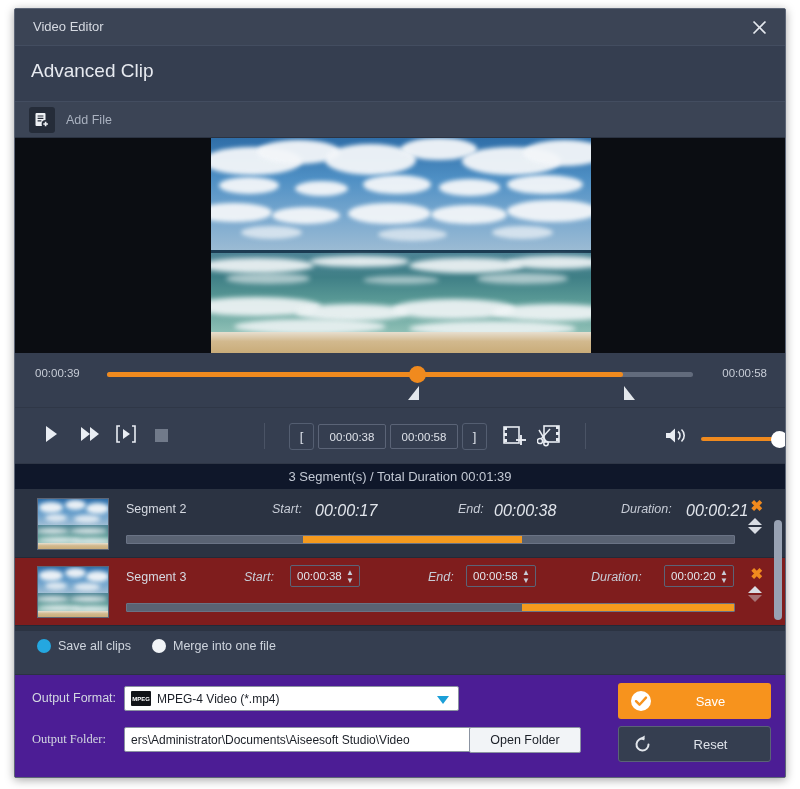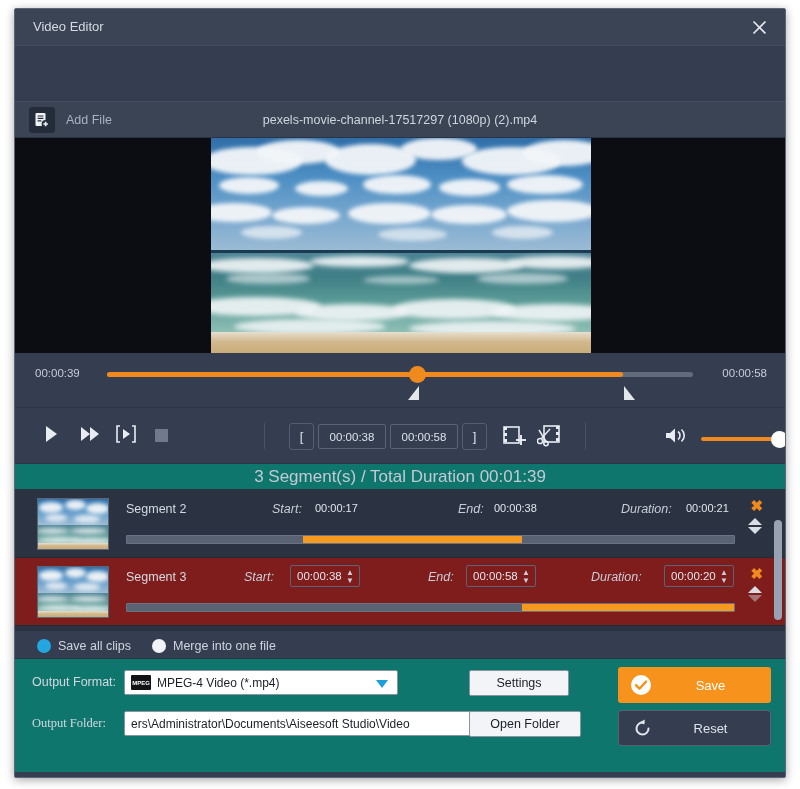--- a/index.html
+++ b/index.html
@@ -221,23 +221,23 @@
     position: absolute; top: 23px; left: 756px;
     width: 17px; height: 17px; border-radius: 50%;
     background: #ffffff;
     cursor: grab;
   }
 
   
   .seg-summary {
     position: relative;
     height: 26px;
-    background: #0f766e;
+    background: #0f172a;
     color: #c3c9d4;
-    font-size: 17px;
+    font-size: 13px;
     display: flex; align-items: center; justify-content: center;
     border-bottom: 1px solid #2b3342;
   }
 
   
   .seg-list {
     position: relative;
     height: 141px;
     background: #2b3342;
     overflow: hidden;
@@ -260,21 +260,21 @@
   .seg-name {
     position: absolute; left: 111px; top: 12px;
     color: #d6dae2; font-size: 12.5px;
   }
   .seg-lbl {
     position: absolute; top: 12px;
     color: #c7ccd6; font-size: 12.5px; font-style: italic;
   }
   .seg-val {
     position: absolute; top: 12px;
-    color: #e2e6ec; font-size: 11px;
+    color: #e2e6ec; font-size: 16px; font-style: italic;
   }
   .spin {
     position: absolute; top: 7px;
     height: 22px; width: 70px;
     border: 1px solid #5b6477;
     border-radius: 2px;
     color: #e2e6ec; font-size: 11.5px;
     display: flex; align-items: center;
     padding-left: 6px;
     cursor: text;
@@ -316,41 +316,41 @@
     position: absolute; right: 3px; top: 30px;
     width: 8px; height: 100px;
     background: #98a2b3;
     border-radius: 4px;
     cursor: grab;
   }
 
   
   .radio-row {
     position: relative;
-    height: 28px;
+    height: 44px;
     background: #353e50;
     border-bottom: 1px solid #2b3342;
   }
   .radio {
     position: absolute; top: 8px;
     display: flex; align-items: center; gap: 7px;
     cursor: pointer;
   }
   .radio .dot {
     width: 14px; height: 14px; border-radius: 50%;
   }
   .dot-on  { background: #24a7e0; }
   .dot-off { background: #f1f4f7; }
   .radio span { color: #cfd5de; font-size: 12.5px; }
 
   
   .output {
     position: relative;
     height: 113px;
-    background: #0f766e;
+    background: #4c1d95;
     padding-left: 36px;
   }
   .out-lbl {
     position: absolute;
     color: #d3d8e1; font-size: 12.5px;
   }
   .out-field {
     position: absolute;
     height: 25px;
     background: #ffffff;
@@ -415,36 +415,36 @@
     <div class="title">Video Editor</div>
     <div class="close-btn">
       <svg width="15" height="15" viewBox="0 0 15 15">
         <line x1="1.5" y1="1.5" x2="13.5" y2="13.5" stroke="#e4e8ee" stroke-width="1.7"></line>
         <line x1="13.5" y1="1.5" x2="1.5" y2="13.5" stroke="#e4e8ee" stroke-width="1.7"></line>
       </svg>
     </div>
   </div>
 
   <div class="subheader">
+    <div class="heading">Advanced Clip</div>
   </div>
 
   <div class="filebar">
     <div class="addfile-icon">
       <svg width="16" height="17" viewBox="0 0 16 17">
         <rect x="1.5" y="1" width="10" height="13" rx="1" fill="#eef1f5"></rect>
         <line x1="3.6" y1="4" x2="9.4" y2="4" stroke="#252c39" stroke-width="1.2"></line>
         <line x1="3.6" y1="6.4" x2="9.4" y2="6.4" stroke="#252c39" stroke-width="1.2"></line>
         <line x1="3.6" y1="8.8" x2="7.4" y2="8.8" stroke="#252c39" stroke-width="1.2"></line>
         <circle cx="11.6" cy="12" r="4" fill="#252c39"></circle>
         <line x1="11.6" y1="9.7" x2="11.6" y2="14.3" stroke="#eef1f5" stroke-width="1.6"></line>
         <line x1="9.3" y1="12" x2="13.9" y2="12" stroke="#eef1f5" stroke-width="1.6"></line>
       </svg>
     </div>
     <div class="addfile-label">Add File</div>
-    <div class="filename">pexels-movie-channel-17517297 (1080p) (2).mp4</div>
   </div>
 
   <div class="preview">
     <div class="video-frame">
       <div class="sky"></div>
       <div class="cloud" style="left:-2%;top:4%;width:26%;height:13%;"></div>
       <div class="cloud" style="left:12%;top:1%;width:22%;height:11%;"></div>
       <div class="cloud" style="left:30%;top:3%;width:24%;height:14%;"></div>
       <div class="cloud" style="left:50%;top:0%;width:20%;height:10%;"></div>
       <div class="cloud" style="left:66%;top:4%;width:26%;height:13%;"></div>
@@ -648,26 +648,25 @@
       <span>Save all clips</span>
     </div>
     <div class="radio" style="left:137px;">
       <div class="dot dot-off"></div>
       <span>Merge into one file</span>
     </div>
   </div>
 
   <div class="output">
     <div class="out-lbl" style="left:17px;top:16px;">Output Format:</div>
-    <div class="out-field" style="left:109px;top:11px;width:274px;text-align:center;">
+    <div class="out-field" style="left:109px;top:11px;width:335px;text-align:center;">
       <span class="mpeg-icon">MPEG</span>
       <span>MPEG-4 Video (*.mp4)</span>
       <span class="caret-down"></span>
     </div>
-    <div class="out-btn" style="left:454px;top:11px;width:100px;">Settings</div>
 
     <div class="out-lbl" style="left:17px;top:36px;margin-top:21px;font-family:Liberation Serif, serif;">Output Folder:</div>
     <div class="out-field" style="left:109px;top:52px;width:399px;">
       <span>ers\Administrator\Documents\Aiseesoft Studio\Video</span>
       <span class="dots-btn">•••</span>
     </div>
     <div class="out-btn" style="left:454px;top:52px;width:112px;">Open Folder</div>
 
     <div class="big-btn reset-btn">
       <span class="bi">

